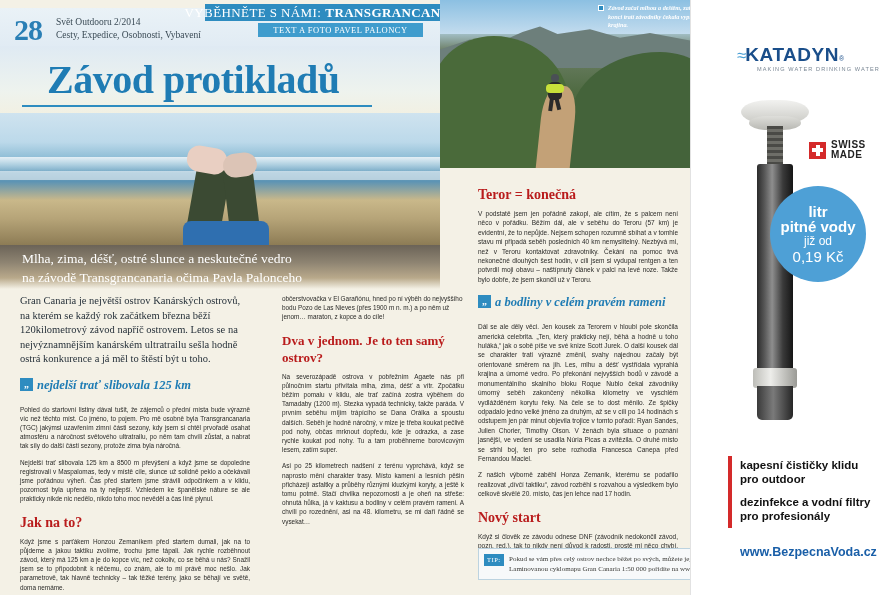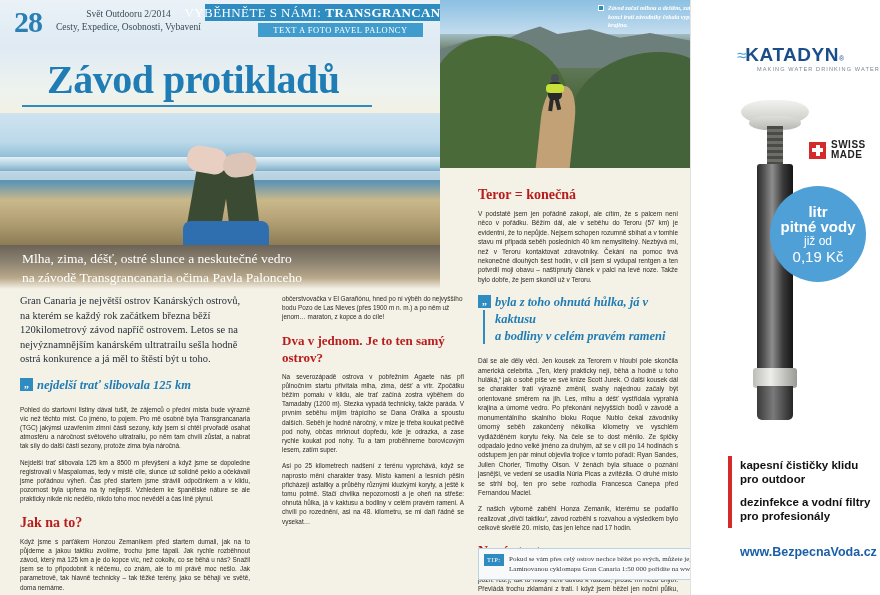--- a/index.html
+++ b/index.html
@@ -7,22 +7,22 @@
     width:880px;height:595px;overflow:hidden;
     font-family:"Liberation Sans",sans-serif;
     background:#ffffff;
   }
   .spread{position:relative;width:880px;height:595px;background:#fff;}
 
   
   .page-left{position:absolute;left:0;top:0;width:690px;height:595px;background:#f4f1e6;}
 
   
-  .hdr{position:absolute;left:0;top:0;width:452px;height:46px;
-       background:linear-gradient(180deg,#eaf2f7 0%,#dfeaf3 100%);text-align:center;}
+  .hdr{position:absolute;left:0;top:8px;width:452px;height:46px;
+       background:linear-gradient(180deg,#eaf2f7 0%,#dfeaf3 100%);}
   .folio{position:absolute;left:14px;top:5px;font-family:"Liberation Serif",serif;
          font-weight:bold;font-size:30px;color:#2a7fb5;letter-spacing:-1px;}
   .folio-meta{position:absolute;left:56px;top:8px;font-family:"Liberation Serif",serif;
          font-size:9.5px;color:#3a4a55;line-height:13px;}
   .folio-meta div{white-space:nowrap;}
 
   .ribbon1{position:absolute;left:205px;top:4px;width:250px;height:17px;
            background:#2e8cc0;color:#fff;font-family:"Liberation Serif",serif;
            font-size:13px;letter-spacing:.4px;display:flex;align-items:center;
            justify-content:center;white-space:nowrap;}
@@ -279,21 +279,20 @@
     <div class="sh">Teror = konečná</div>
 
     <div class="body-sm">
       <p>V podstatě jsem jen pořádně zakopl, ale cítím, že s palcem není něco v pořádku. Běžím dál, ale v seběhu do Teroru (57 km) je evidentní, že to nepůjde. Nejsem schopen rozumně sbíhat a v tomhle stavu mi připadá seběh posledních 40 km nemyslitelný. Nezbývá mi, než v Teroru kontaktovat zdravotníky. Čekání na pomoc trvá nekonečné dlouhých šest hodin, v cíli jsem si vydupal rentgen a ten potvrdil moji obavu – naštípnutý článek v palci na levé noze. Takže bylo dobře, že jsem skončil už v Teroru.</p>
     </div>
 
     <div class="pq">
       <div class="mark">„</div>
       <div class="bar"></div>
       <div class="txt">
-        <div>byla z toho ohnutá hůlka, já v kaktusu</div>
         <div>a bodliny v celém pravém rameni</div>
       </div>
     </div>
 
     <div class="body-sm">
       <p>Dál se ale děly věci. Jen kousek za Terorem v hloubi pole skončila americká celebrita. „Ten, který prakticky nejí, běhá a hodně u toho huláká,“ jak o sobě píše ve své knize Scott Jurek. O další kousek dál se charakter trati výrazně změnil, svahy najednou začaly být orientované směrem na jih. Les, mlhu a déšť vystřídala vyprahlá krajina a úmorné vedro. Po překonání nejvyšších bodů v závodě a monumentálního skalního bloku Roque Nublo čekal závodníky úmorný seběh zakončený několika kilometry ve vyschlém vydlážděném korytu řeky. Na čele se to dost měnilo. Ze špičky odpadalo jedno velké jméno za druhým, až se v cíli po 14 hodinách s odstupem jen pár minut objevila trojice v tomto pořadí: Ryan Sandes, Julien Chorier, Timothy Olson. V ženách byla situace o poznání jasnější, ve vedení se usadila Núria Picas a zvítězila. O druhé místo se strhl boj, ten pro sebe rozhodla Francesca Canepa před Fernandou Maciel.</p>
       <p>Z našich výborně zaběhl Honza Zemaník, kterému se podařilo realizovat „dívčí taktiku“, závod rozběhl s rozvahou a výsledkem bylo celkově skvělé 20. místo, čas jen lehce nad 17 hodin.</p>
     </div>
 
     <div class="sh">Nový start</div>

